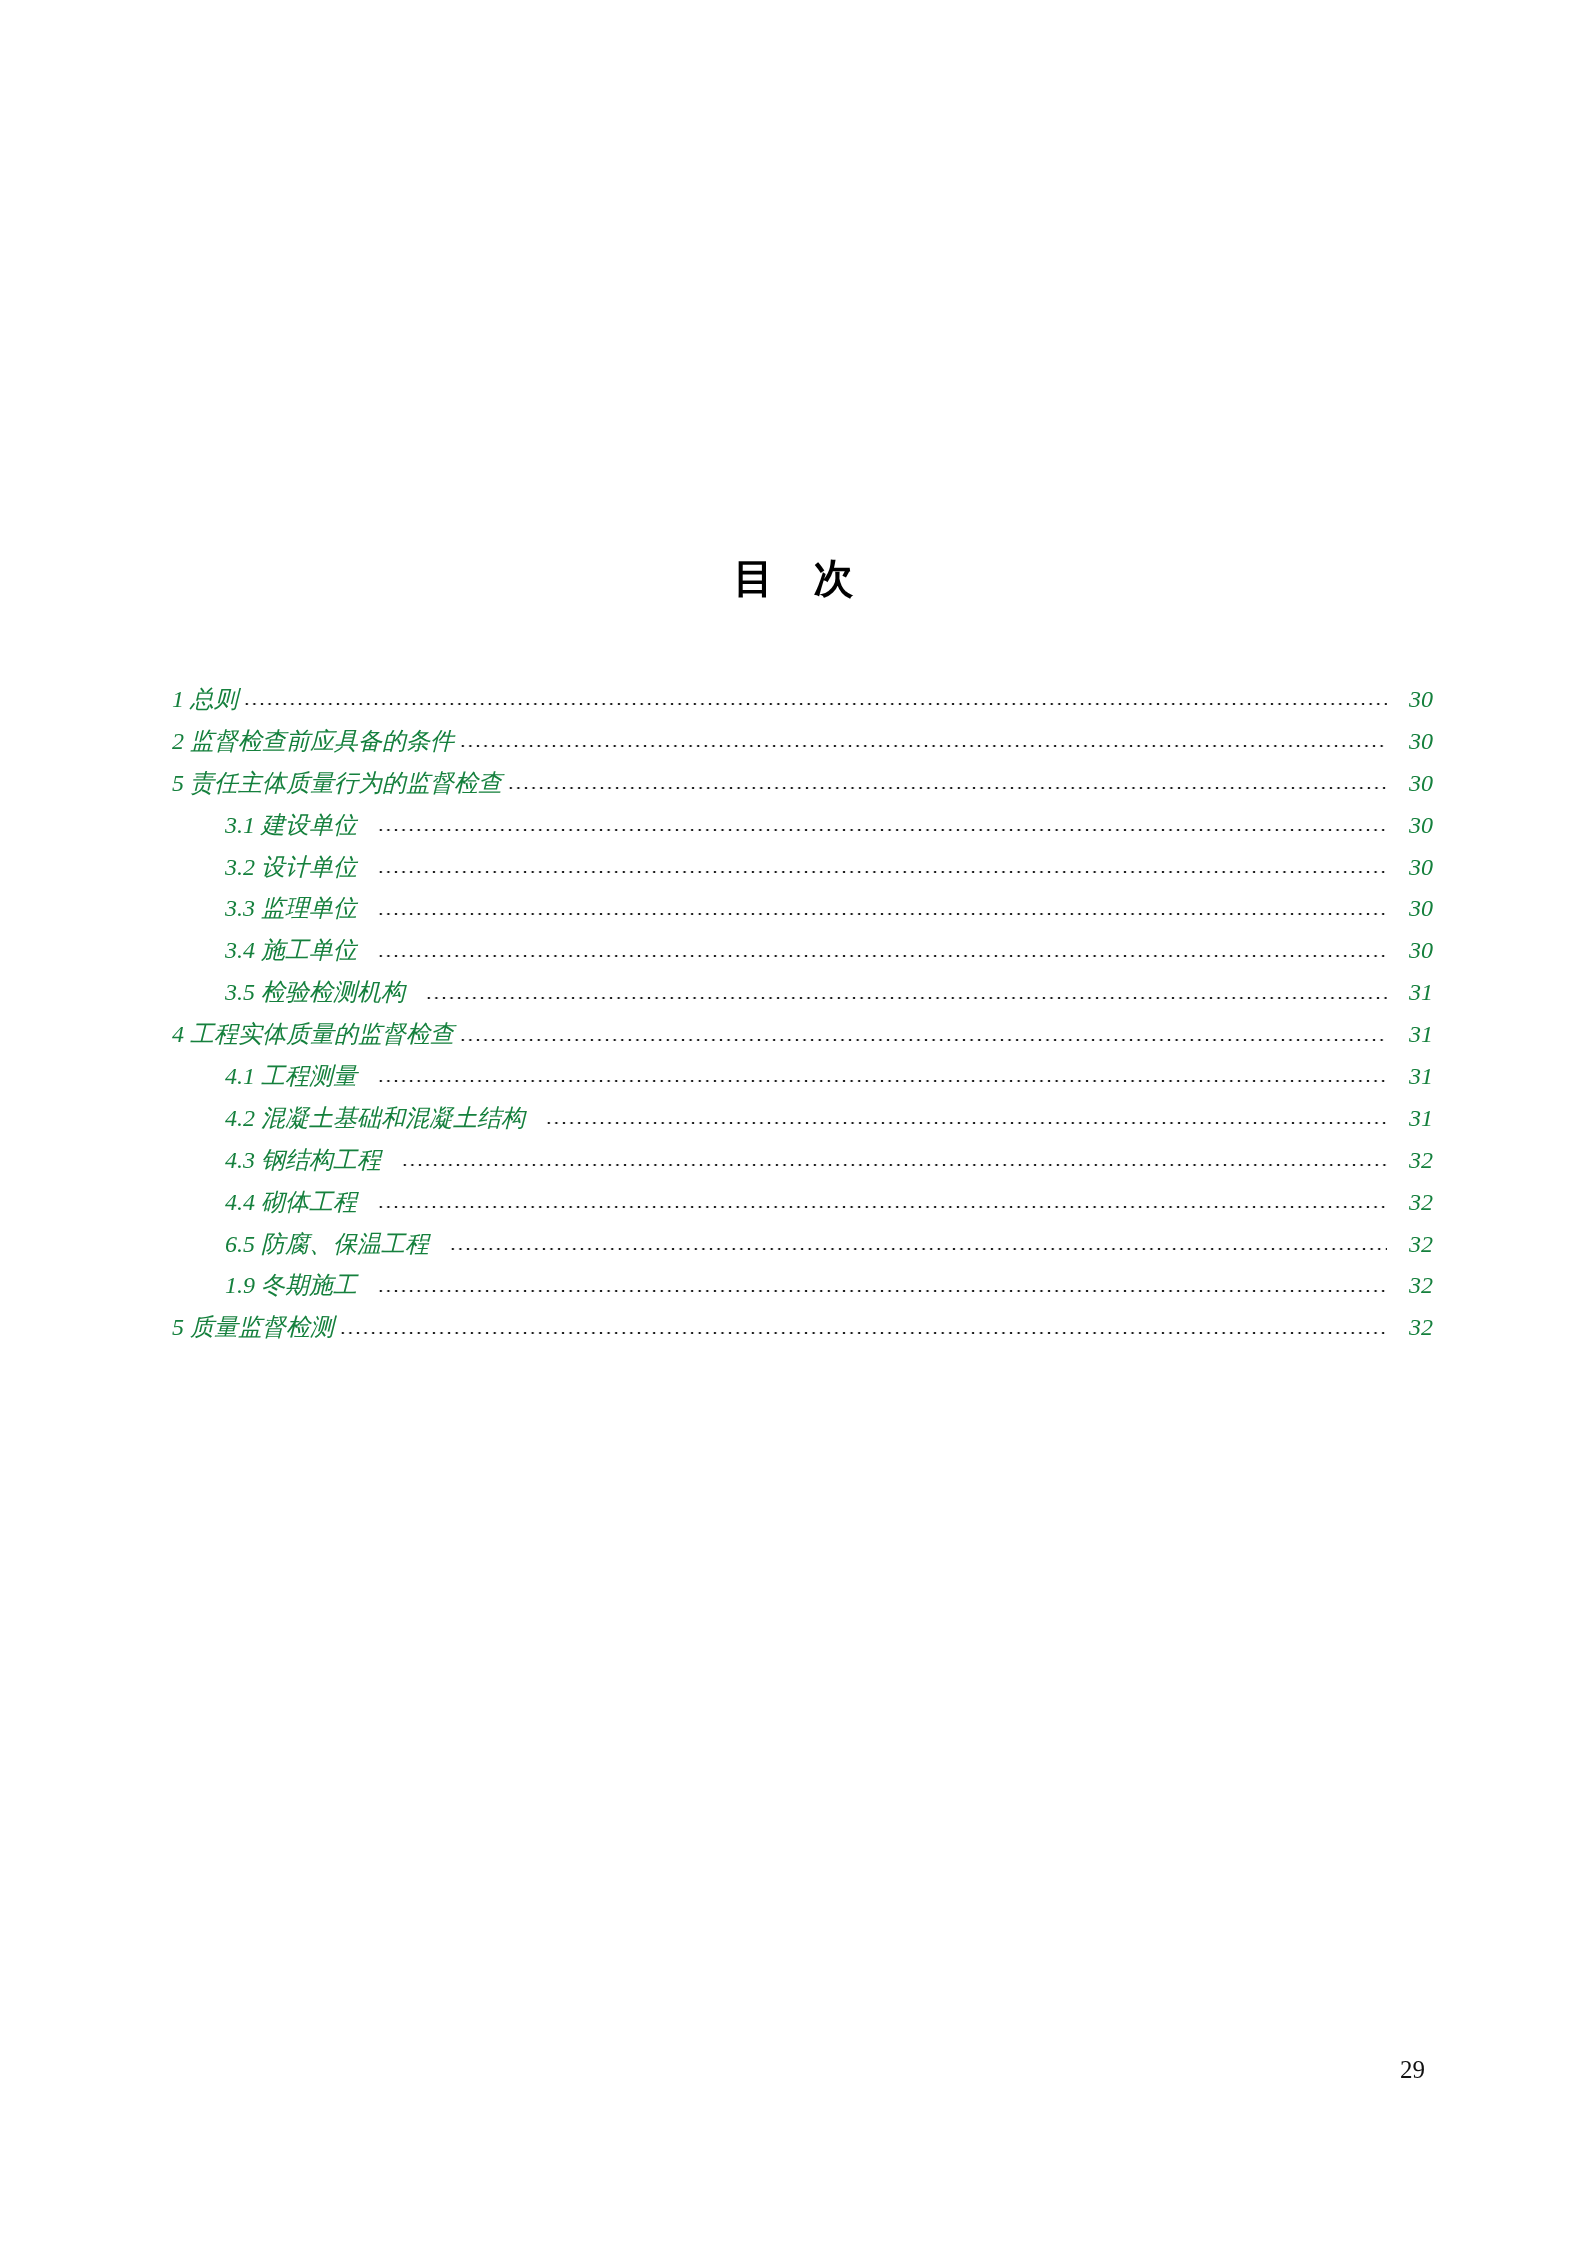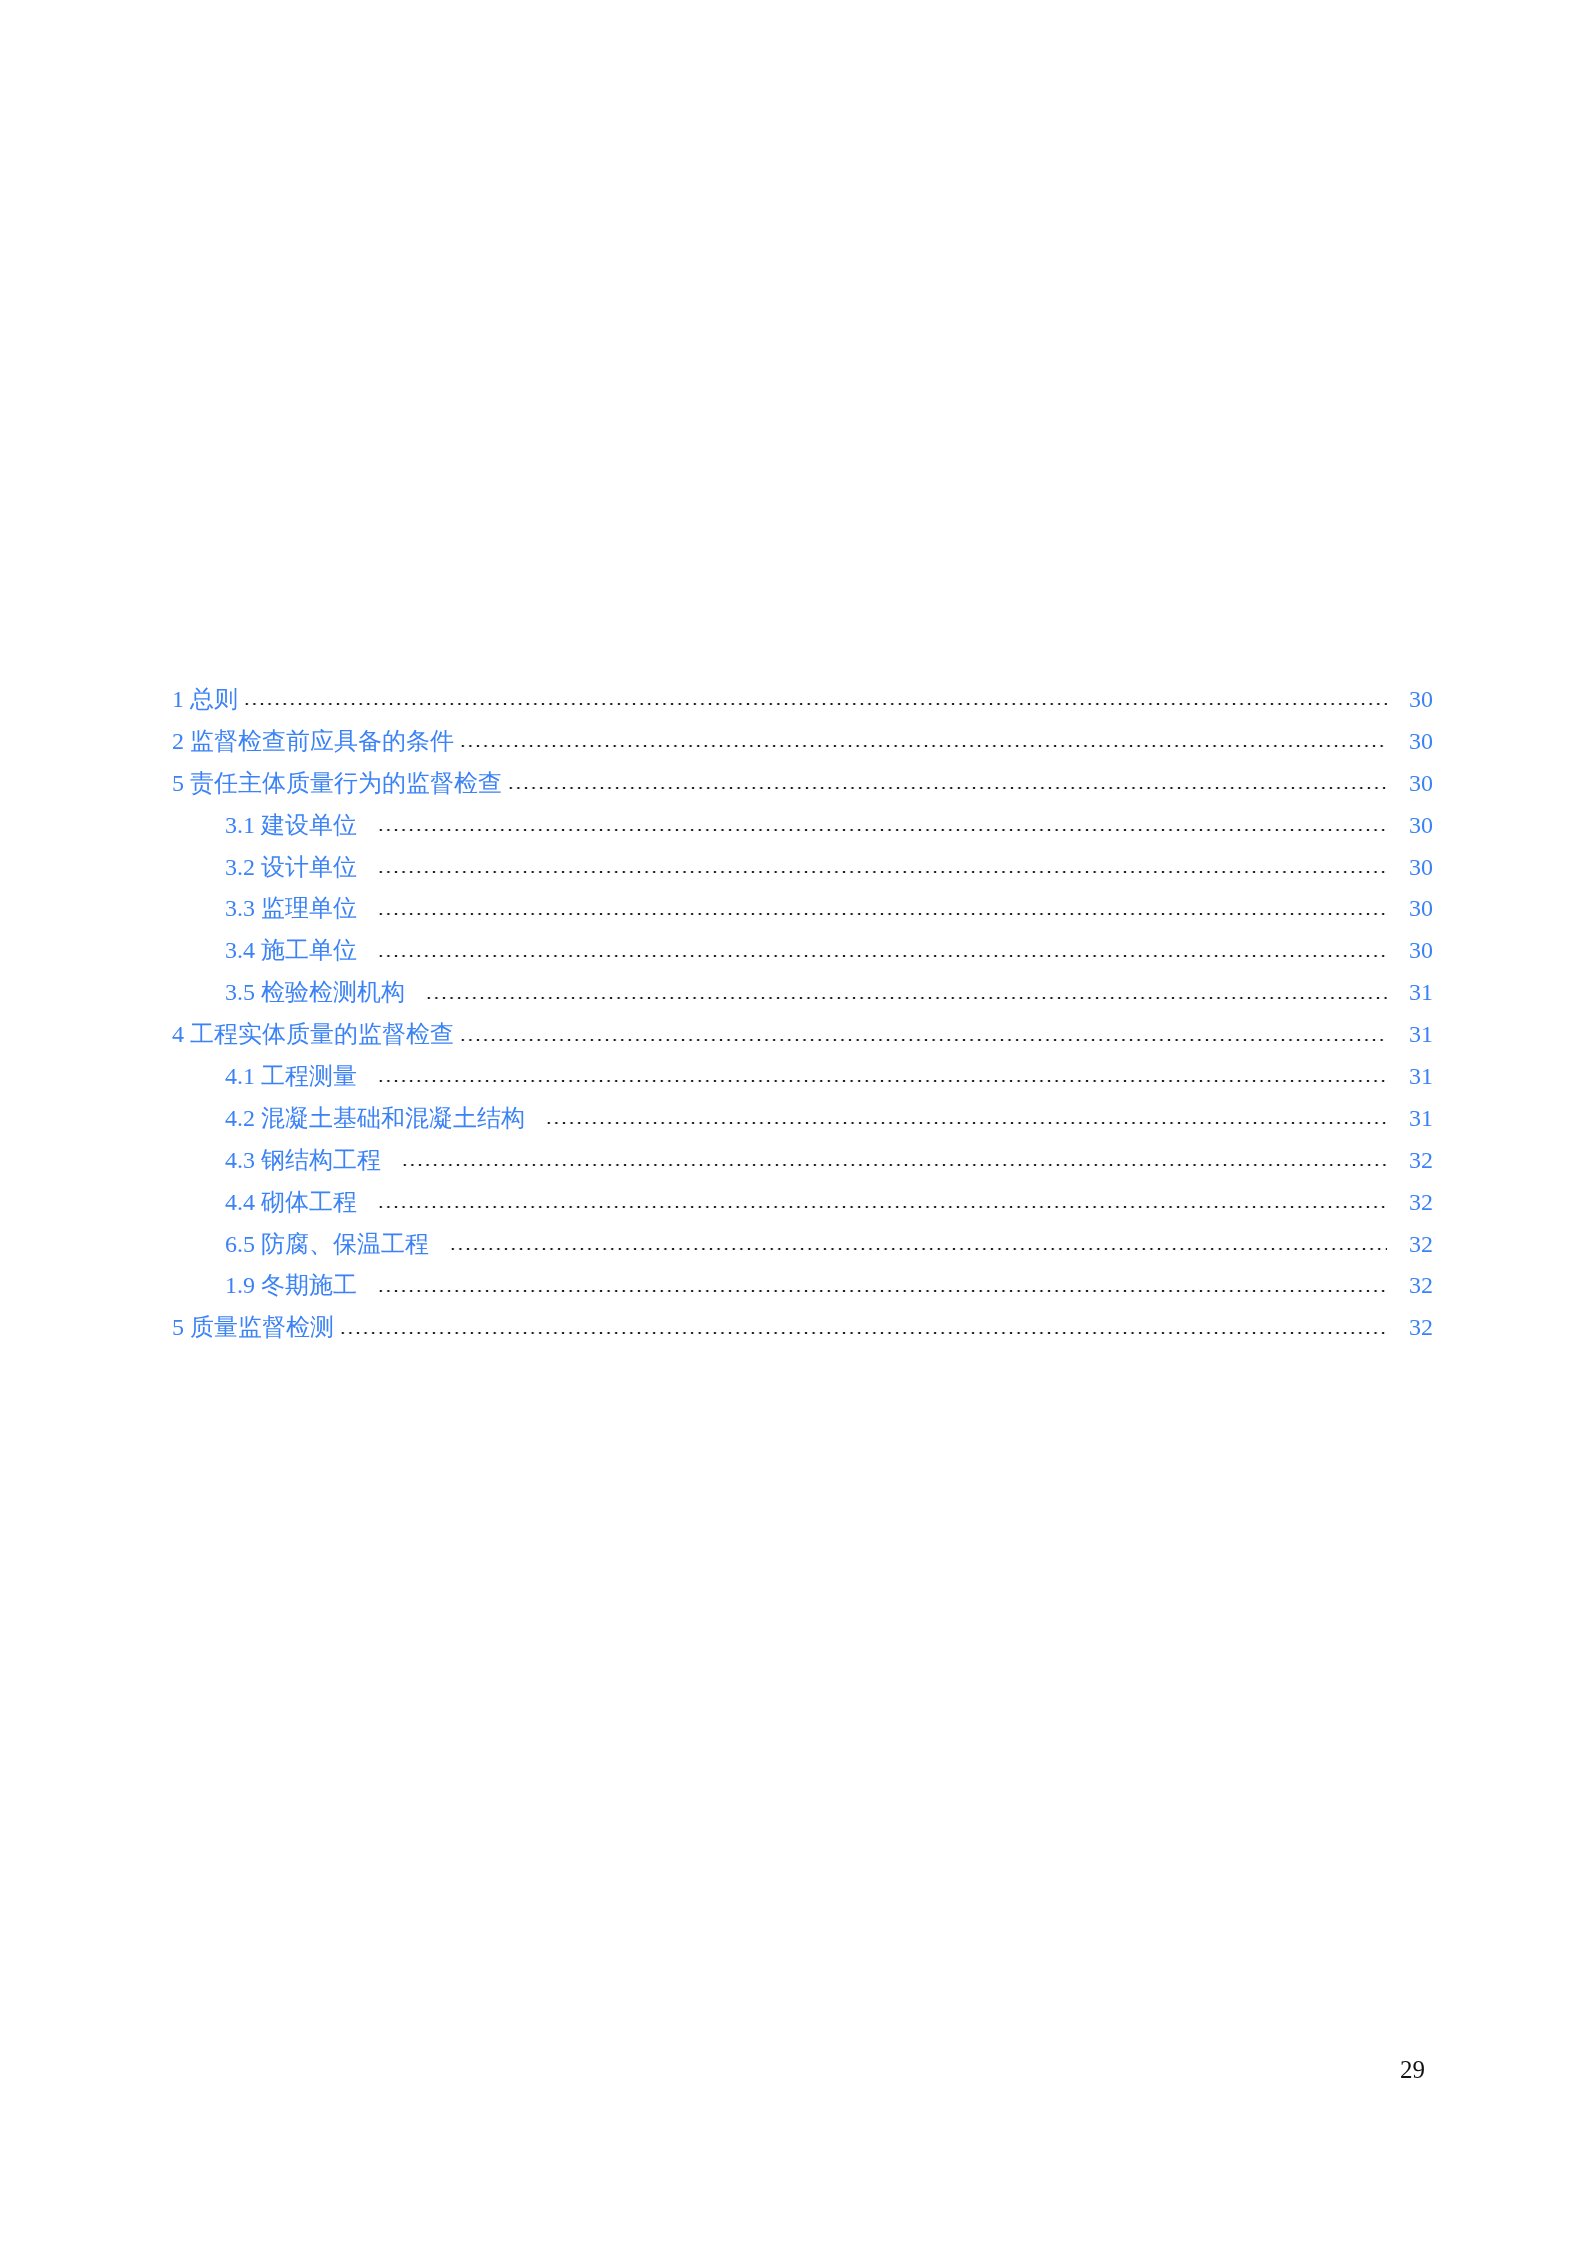--- a/index.html
+++ b/index.html
@@ -46,21 +46,22 @@
     top: 679px;
     left: 172px;
     width: 1261px;
   }
   .toc-row {
     display: flex;
     align-items: center;
     height: 41.9px;
     font-size: 24px;
     line-height: 41.9px;
-    color: #3b82f6;
+    color: #15803d;
+    font-style: italic;
   }
   .toc-row.lvl2 {
     padding-left: 53px;
     justify-content: center;
   }
   .toc-label {
     white-space: pre;
     flex: 0 0 auto;
   }
   .toc-leader {
@@ -88,20 +89,21 @@
     font-size: 25px;
     color: #111111;
   }
 </style>
 </head>
 <body>
 
 <div class="page">
 
 
+  <div class="contents-heading">目　次</div>
 
   <div class="toc" id="toc">
       <div class="toc-row">
         <span class="toc-label">1 总则</span>
         <span class="toc-leader"></span>
         <span class="toc-page">30</span>
       </div>
       <div class="toc-row">
         <span class="toc-label">2 监督检查前应具备的条件</span>
         <span class="toc-leader"></span>

